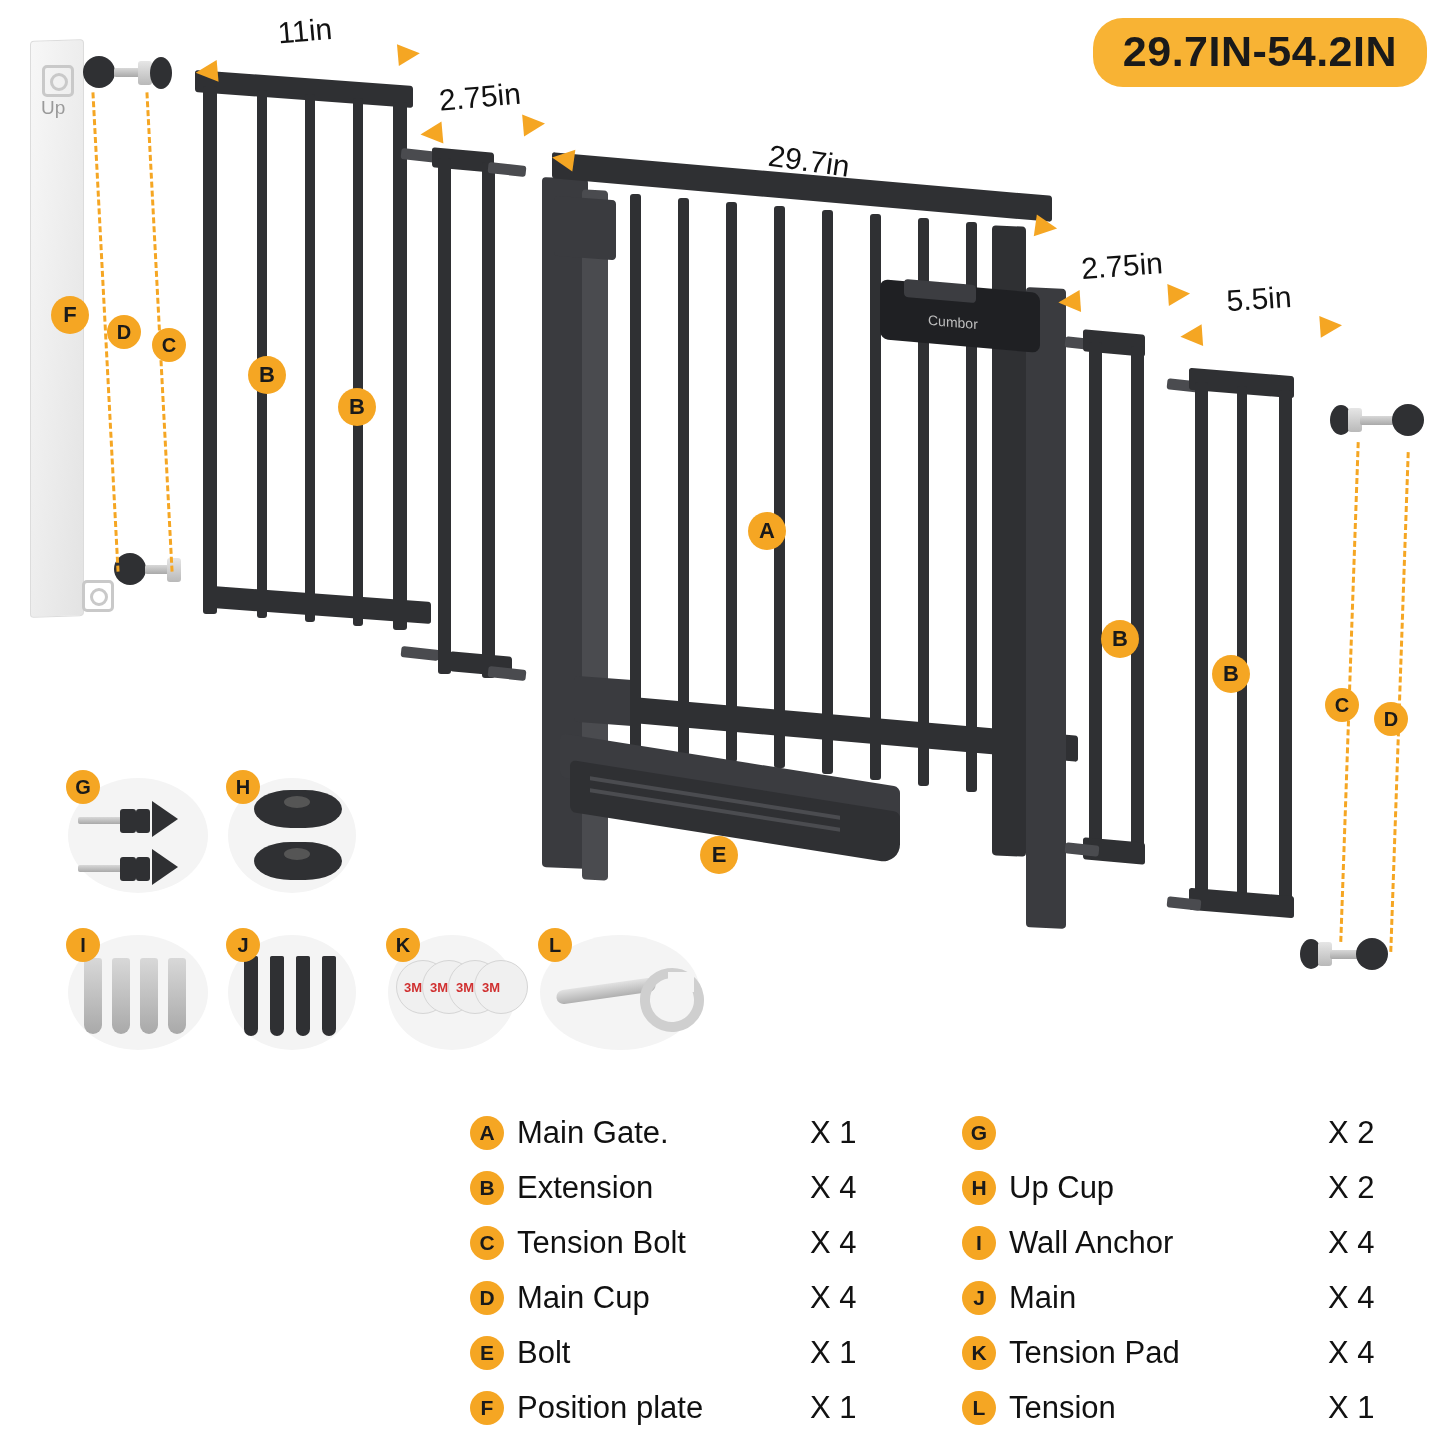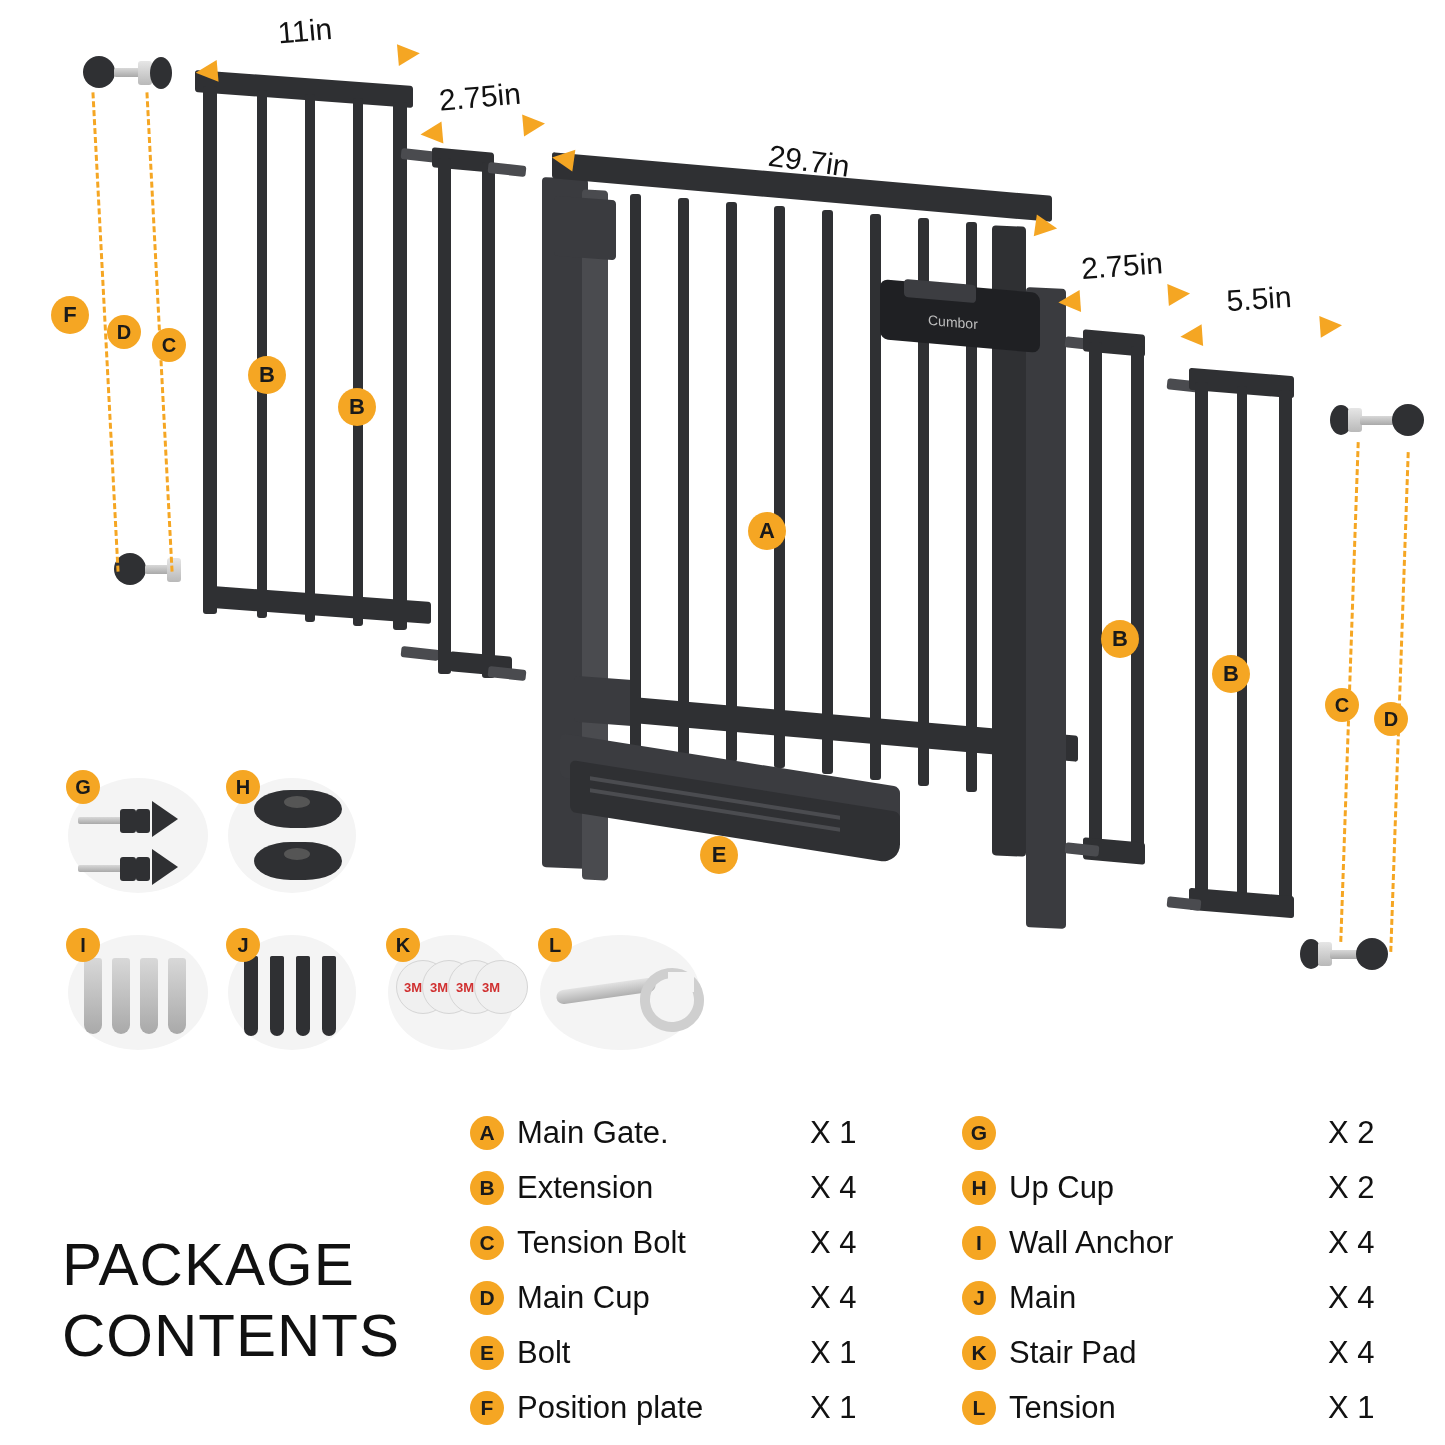--- a/index.html
+++ b/index.html
@@ -70,21 +70,32 @@
   
   .bubble{position:absolute;border-radius:50%;background:#f4f4f4;}
   .bubble-wrap{position:absolute;}
   .silver{position:absolute;background:linear-gradient(180deg,#d8d8d8,#a9a9a9);border-radius:2px;}
 </style>
 </head>
 <body>
 
 <div class="stage">
 
-
+  <div class="size-badge">29.7IN-54.2IN</div>
+
+  <div class="part" style="left:30px;top:40px;width:60px;height:575px;">
+    <div style="position:absolute;left:0;top:0;width:52px;height:575px;background:linear-gradient(95deg,#f7f7f7,#e3e3e3);border:1px solid #dcdcdc;border-radius:4px;transform:skewY(-2deg);"></div>
+    <div style="position:absolute;left:12px;top:25px;width:26px;height:26px;border:3px solid #c9c9c9;border-radius:5px;">
+      <div style="position:absolute;left:5px;top:5px;width:12px;height:12px;border:3px solid #c9c9c9;border-radius:50%;"></div>
+    </div>
+    <div style="position:absolute;left:11px;top:57px;font-size:19px;color:#9a9a9a;">Up</div>
+    <div style="position:absolute;left:52px;top:540px;width:26px;height:26px;border:3px solid #c9c9c9;border-radius:5px;">
+      <div style="position:absolute;left:5px;top:5px;width:12px;height:12px;border:3px solid #c9c9c9;border-radius:50%;"></div>
+    </div>
+  </div>
   <div class="callout" style="left:51px;top:296px;">F</div>
 
   <div class="part" style="left:83px;top:56px;">
     <div style="position:absolute;width:32px;height:32px;border-radius:50%;background:#2f3033;"></div>
   </div>
   <div class="part" style="left:114px;top:60px;">
     <div class="silver" style="left:0;top:8px;width:34px;height:9px;"></div>
     <div style="position:absolute;left:24px;top:1px;width:14px;height:24px;border-radius:3px;background:linear-gradient(180deg,#e6e6e6,#b9b9b9);"></div>
     <div style="position:absolute;left:36px;top:-3px;width:22px;height:32px;border-radius:50%;background:#2f3033;"></div>
   </div>
@@ -298,24 +309,20 @@
   <div class="callout sm" style="left:386px;top:928px;">K</div>
 
   <div class="bubble" style="left:540px;top:935px;width:160px;height:115px;"></div>
   <div class="bubble-wrap" style="left:556px;top:972px;">
     <div style="position:absolute;left:0;top:12px;width:100px;height:14px;background:linear-gradient(180deg,#e2e2e2,#b0b0b0);border-radius:7px;transform:rotate(-8deg);"></div>
     <div style="position:absolute;left:84px;top:-4px;width:44px;height:44px;border:10px solid #cfcfcf;border-radius:50%;transform:rotate(-8deg);"></div>
     <div style="position:absolute;left:112px;top:0px;width:26px;height:20px;background:#f4f4f4;"></div>
   </div>
   <div class="callout sm" style="left:538px;top:928px;">L</div>
 
-  <div class="pkg-title">
-    <div>PACKAGE</div>
-    <div>CONTENTS</div>
-  </div>
 
   <div class="legend">
     <div class="legend-col" style="left:0;width:420px;">
       <div class="legend-row" style="position:relative;">
         <div class="lcirc">A</div>
         <div class="lname">Main Gate.</div>
         <div class="lqty" style="left:340px;">X 1</div>
       </div>
       <div class="legend-row" style="position:relative;">
         <div class="lcirc">B</div>
@@ -359,21 +366,21 @@
         <div class="lname">Wall Anchor</div>
         <div class="lqty" style="left:366px;">X 4</div>
       </div>
       <div class="legend-row" style="position:relative;">
         <div class="lcirc">J</div>
         <div class="lname">Main</div>
         <div class="lqty" style="left:366px;">X 4</div>
       </div>
       <div class="legend-row" style="position:relative;">
         <div class="lcirc">K</div>
-        <div class="lname">Stair Pad</div>
+        <div class="lname">Tension Pad</div>
         <div class="lqty" style="left:366px;">X 4</div>
       </div>
       <div class="legend-row" style="position:relative;">
         <div class="lcirc">L</div>
         <div class="lname">Tension</div>
         <div class="lqty" style="left:366px;">X 1</div>
       </div>
     </div>
   </div>
 

